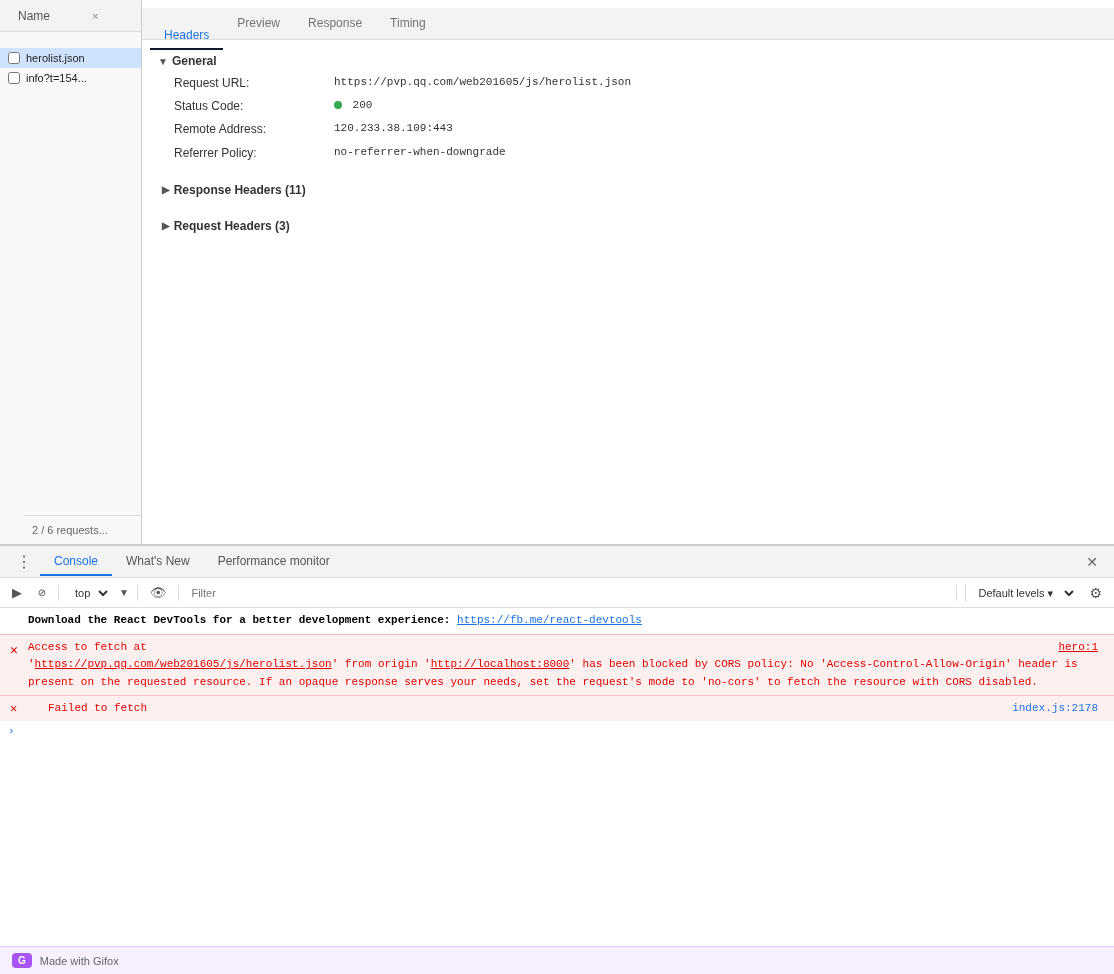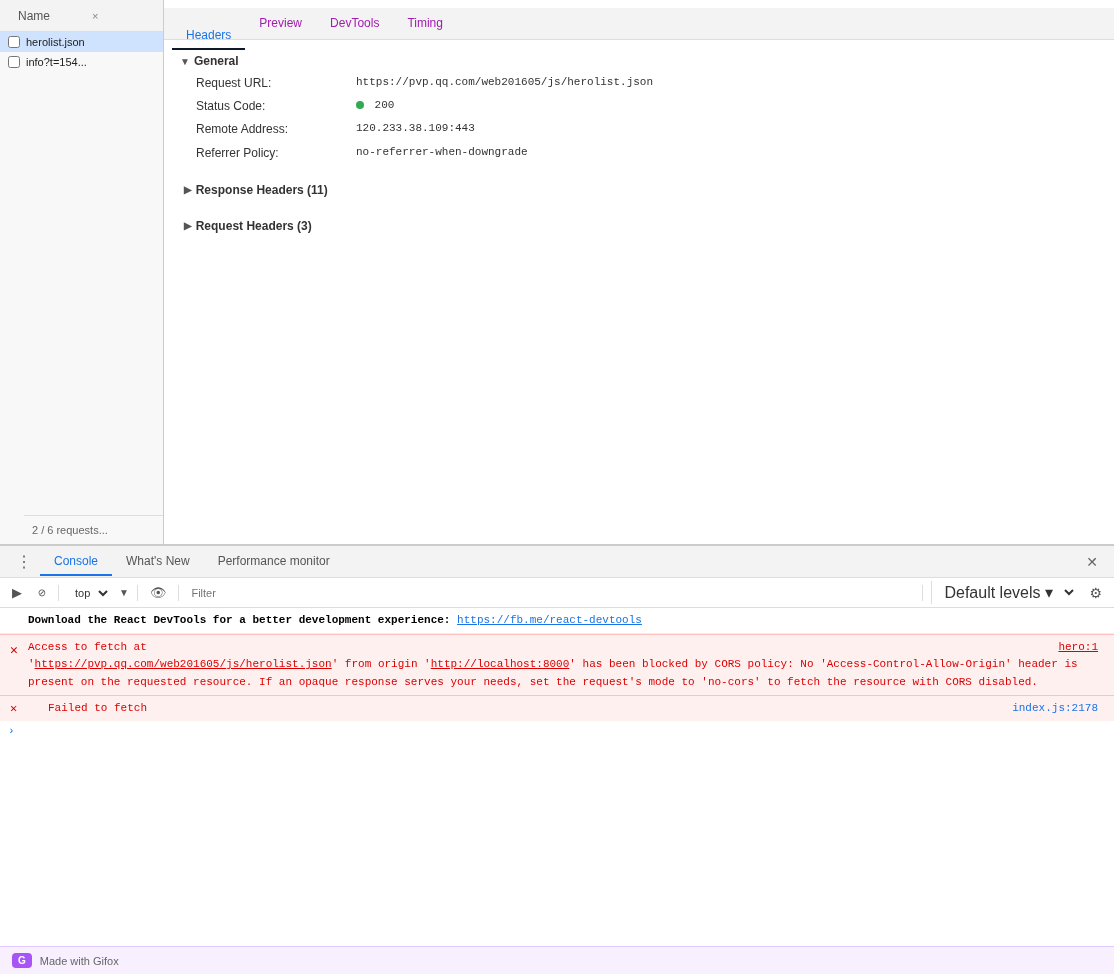--- a/index.html
+++ b/index.html
@@ -15,38 +15,38 @@
 
     
     .devtools-top {
       height: 545px;
       display: flex;
       border-bottom: 1px solid #ccc;
     }
 
     
     .file-list {
-      width: 164px;
+      width: 142px;
       border-right: 1px solid #ccc;
       background: #f8f8f8;
       display: flex;
       flex-direction: column;
     }
 
     .file-list-item {
       padding: 4px 8px;
       font-size: 11px;
       display: flex;
       align-items: center;
       gap: 6px;
       cursor: pointer;
       white-space: nowrap;
       overflow: hidden;
     }
-    .file-list-item.selected { background: #cfe3ff; }
+    .file-list-item.selected { background: #cfe3ff; margin-top: 16px; }
     .file-list-item input[type=checkbox] { width: 12px; height: 12px; }
 
     .file-list-bottom {
       margin-top: auto;
       padding: 8px;
       font-size: 11px;
       color: #666;
       border-top: 1px solid #ddd;
       margin-left: 24px;
     }
@@ -64,21 +64,21 @@
       align-items: center;
       border-bottom: 1px solid #ddd;
       background: #f3f3f3;
       padding: 0 8px;
       height: 32px;
       gap: 0;
     }
     .network-tab {
       padding: 6px 14px;
       font-size: 12px;
-      color: #a21caf;
+      color: #737373;
       cursor: pointer;
       border-bottom: 2px solid transparent;
     }
     .network-tab-name {
       padding: 6px 10px;
       font-size: 12px;
       color: #555;
       min-width: 80px;
     }
     .network-tab-close {
@@ -229,21 +229,21 @@
       border: none;
       outline: none;
       font-size: 11px;
       color: #333;
       padding: 2px 4px;
     }
 
     .toolbar-levels {
       border: none;
       background: none;
-      font-size: 16px;
+      font-size: 11px;
       color: #333;
       cursor: pointer;
       padding: 2px 8px;
       border-left: 1px solid #ddd;
     }
 
     .toolbar-gear {
       font-size: 14px;
       color: #555;
       cursor: pointer;
@@ -370,21 +370,21 @@
       <span>info?t=154...</span>
     </div>
     <div class="file-list-bottom">2 / 6 requests...</div>
   </div>
 
   <div class="headers-panel">
 
     <div class="network-tabs">
       <div class="network-tab" style="border-bottom:2px solid #0f172a; color:#1a73e8;margin-top:24px;">Headers</div>
       <div class="network-tab">Preview</div>
-      <div class="network-tab">DevTools</div>
+      <div class="network-tab">Response</div>
       <div class="network-tab">Timing</div>
     </div>
 
     <div class="headers-content">
       
       <div class="section-title">
         <span class="section-triangle">▼</span>
         <span>General</span>
       </div>
 

